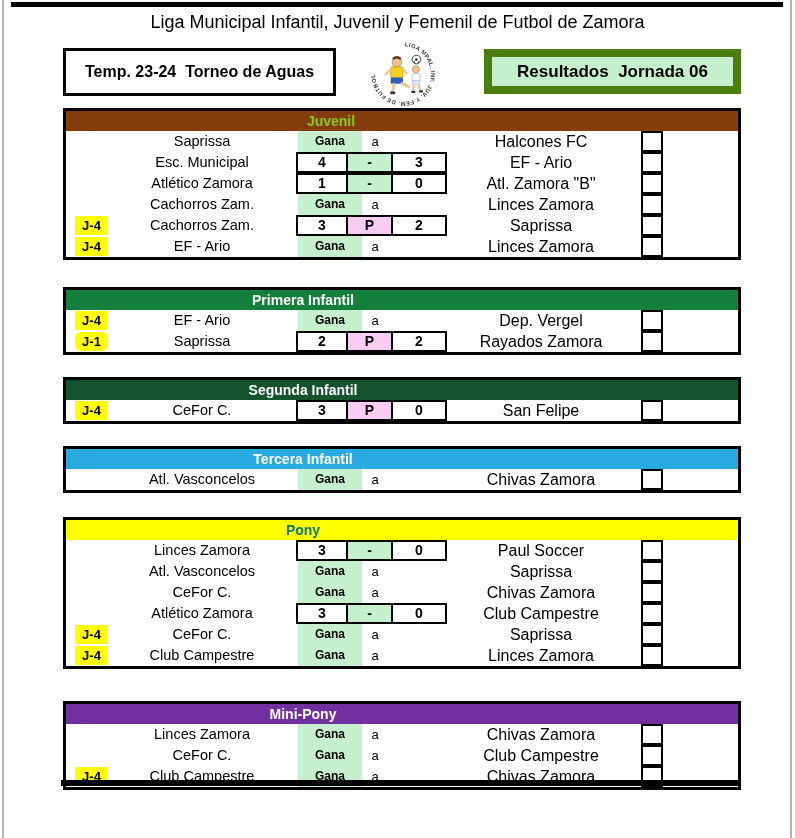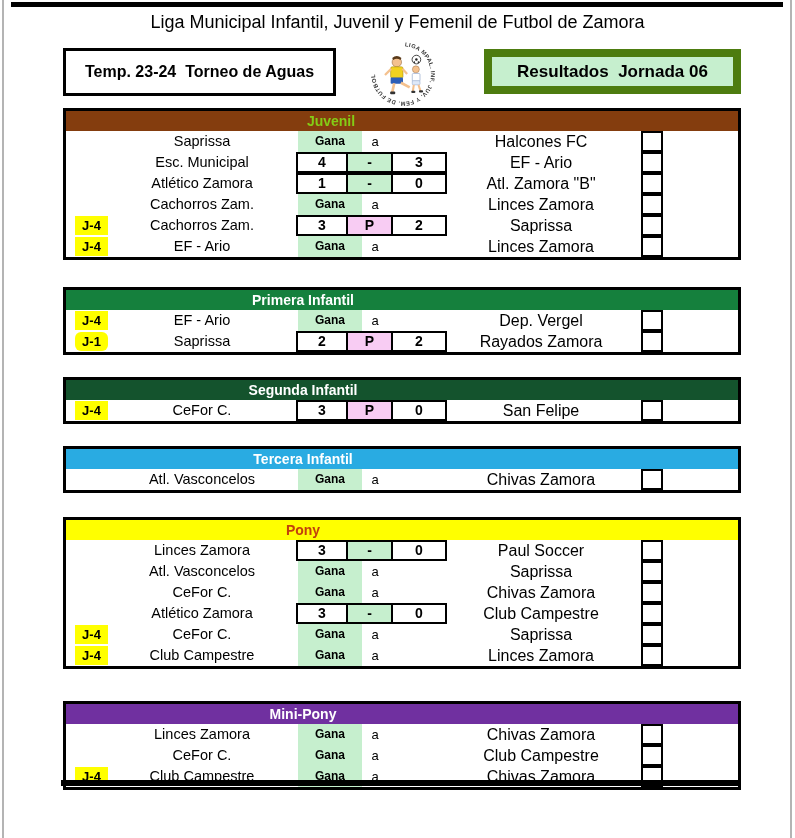--- a/index.html
+++ b/index.html
@@ -204,21 +204,21 @@
         </div>
         <div class="row">
           <div class="home">Atl. Vasconcelos</div>
           <div class="win" style="background: rgb(198, 239, 206);">Gana</div>
           <div class="vs">a</div>
           <div class="away">Chivas Zamora</div>
           <div class="cb"></div>
         </div>
       </div>
       <div class="sec" style="top: 517px;">
-        <div class="sec-h" style="background: rgb(255, 255, 0); color: #c2410c;">
+        <div class="sec-h" style="background: rgb(255, 255, 0); color: #0f766e;">
           <span class="sec-t">Pony</span>
         </div>
         <div class="row">
           <div class="home">Linces Zamora</div>
           <div class="box">
             <div class="cell c1">3</div>
             <div class="cell c2" style="background: rgb(198, 239, 206);">-</div>
             <div class="cell c3">0</div>
           </div>
           <div class="away">Paul Soccer</div>

